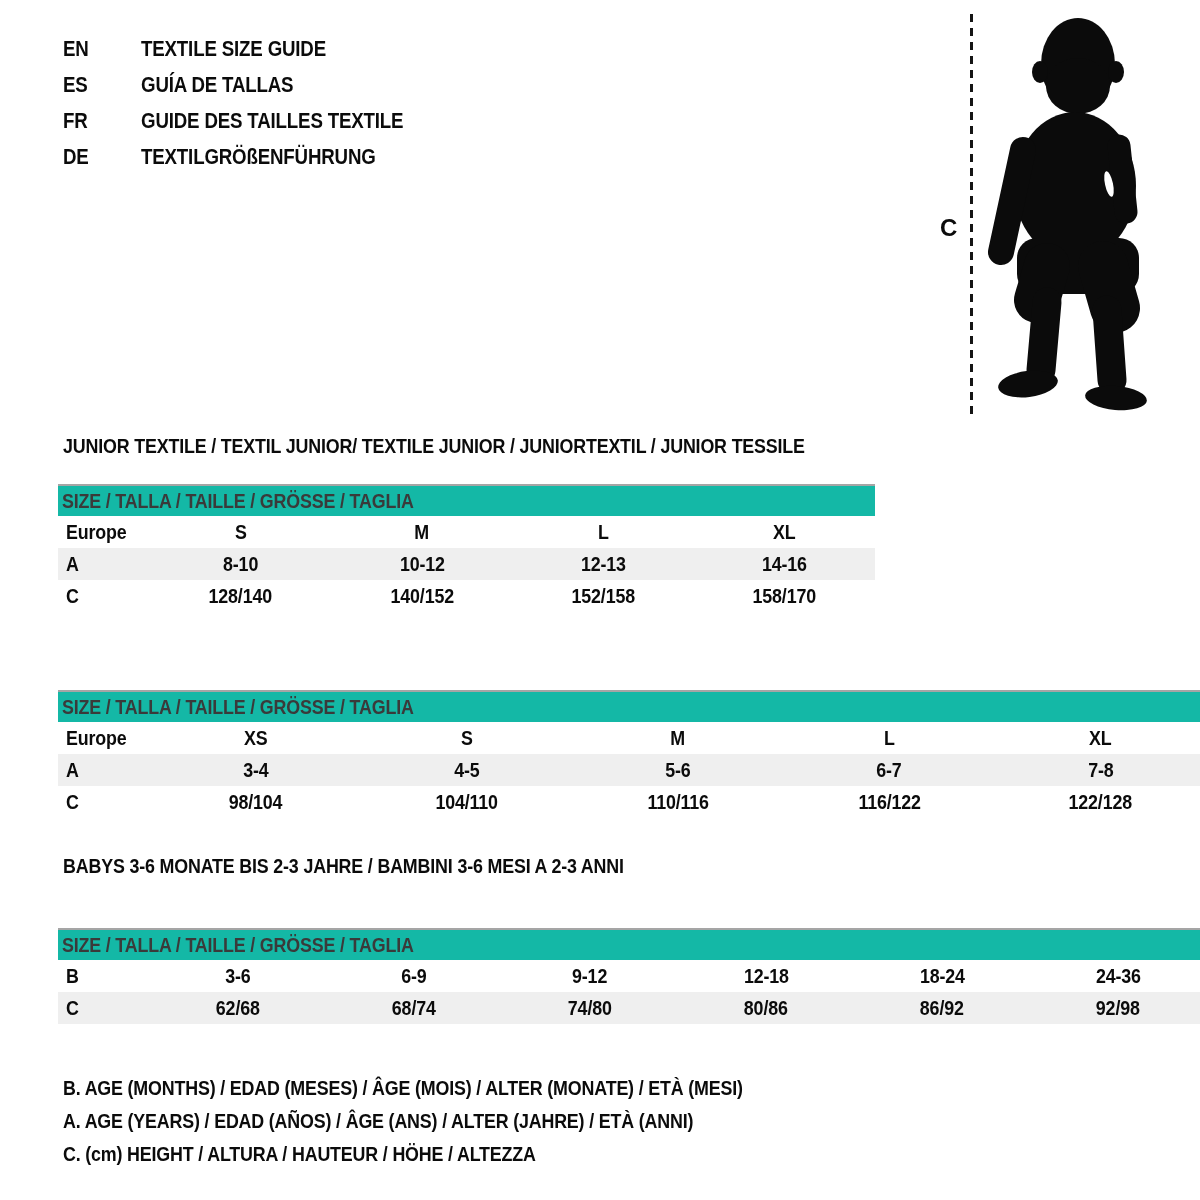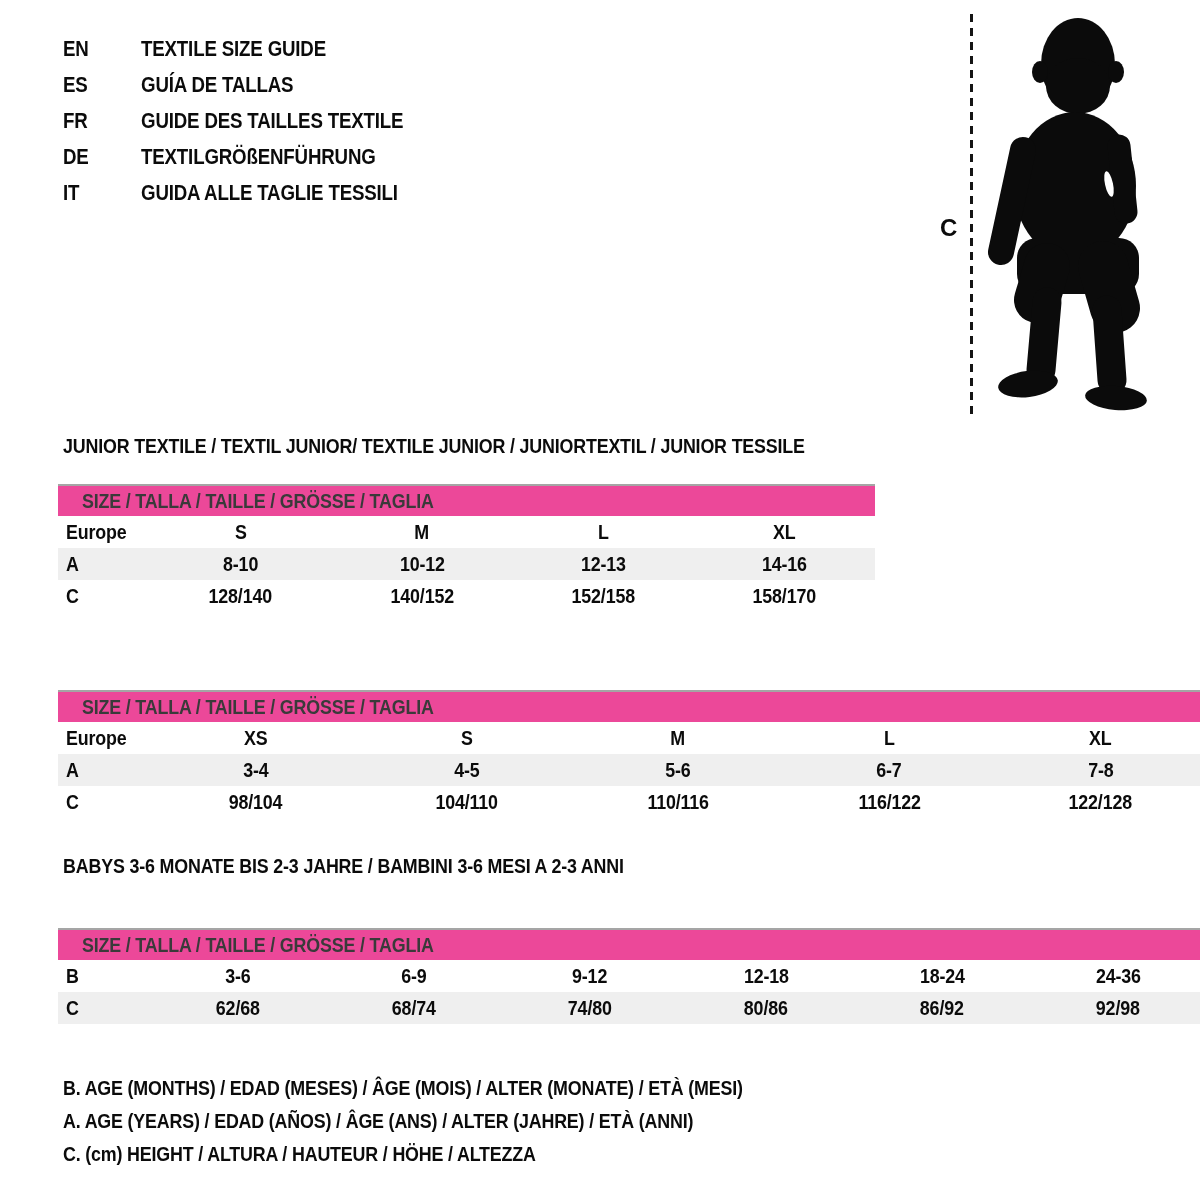--- a/index.html
+++ b/index.html
@@ -27,22 +27,22 @@
   .toddler { position:absolute; left:962px; top:14px; }
 
   
   .sec-title { position:absolute; font-size:21px; line-height:22px;text-align:right; }
   .sec-title.two-line { line-height:33px; }
   .sub-a { font-size:0.62em; vertical-align:-0.28em; }
 
   
   .tbl { position:absolute; }
   .tbl-head {
-    height:32px; box-sizing:border-box; background:#ec4899; border-top:2px solid #a5a5a5;
-    display:flex; align-items:center; padding-left:24px; color:#3a3a3a; font-size:21px;
+    height:32px; box-sizing:border-box; background:#14b8a6; border-top:2px solid #a5a5a5;
+    display:flex; align-items:center; padding-left:4px; color:#3a3a3a; font-size:21px;
   }
   .tbl-row { display:grid; height:32px; align-items:center; font-size:21px; }
   .tbl-row.band { background:#efefef; }
   .g4 { grid-template-columns:92px repeat(4, 1fr); }
   .g5 { grid-template-columns:92px repeat(5, 1fr); }
   .g6 { grid-template-columns:92px repeat(6, 1fr); }
   .cell { text-align:center; }
   .cell.lbl { text-align:left; padding-left:8px; }
 
   
@@ -68,24 +68,20 @@
       <span class="lang-code sx">ES</span>
       <span class="sx">GUÍA DE TALLAS</span>
     </div>
     <div class="lang-row">
       <span class="lang-code sx">FR</span>
       <span class="sx">GUIDE DES TAILLES TEXTILE</span>
     </div>
     <div class="lang-row">
       <span class="lang-code sx">DE</span>
       <span class="sx">TEXTILGRÖßENFÜHRUNG</span>
-    </div>
-    <div class="lang-row">
-      <span class="lang-code sx">IT</span>
-      <span class="sx">GUIDA ALLE TAGLIE TESSILI</span>
     </div>
   </div>
 
   <div class="dash-line"></div>
   <span class="fig-label">C</span>
   <svg class="toddler" width="176" height="404" viewBox="0 0 176 404">
     <g fill="#0b0b0b" stroke="#0b0b0b" stroke-linecap="round">
       <ellipse cx="93" cy="50" rx="37" ry="46" stroke="none"></ellipse>
       <ellipse cx="93" cy="72" rx="32" ry="28" stroke="none"></ellipse>
       <ellipse cx="55" cy="58" rx="8" ry="11" stroke="none"></ellipse>

